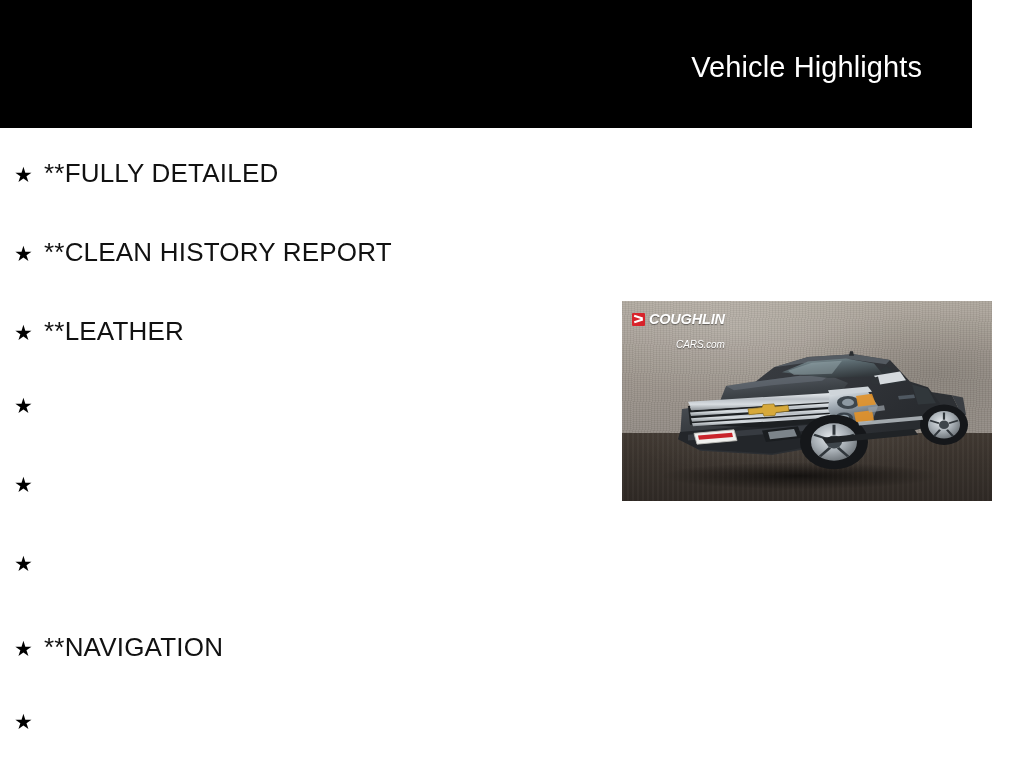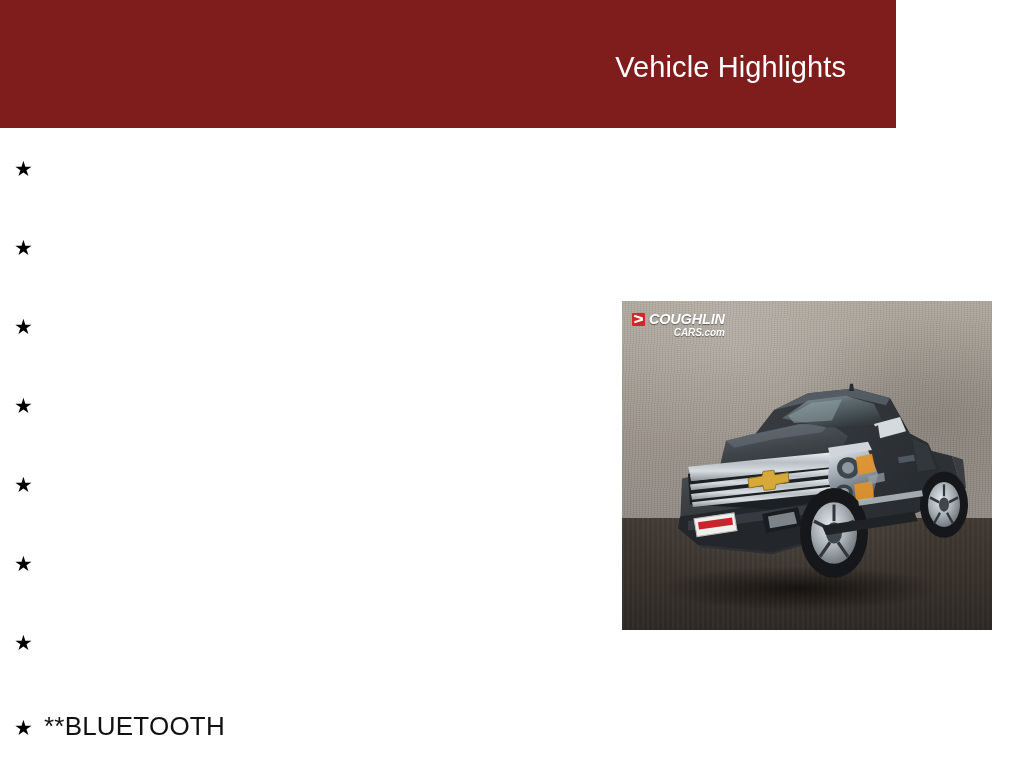--- a/index.html
+++ b/index.html
@@ -14,23 +14,23 @@
     overflow: hidden;
     font-family: "Liberation Sans", sans-serif;
     -webkit-font-smoothing: antialiased;
   }
 
   
   .header-bar {
     position: absolute;
     left: 0;
     top: 0;
-    width: 896px;
+    width: 972px;
     height: 128px;
-    background: #7f1d1d;
+    background: #000000;
   }
   .header-title {
     position: absolute;
     right: 50px;
     top: 50px;
     color: #ffffff;
     font-size: 29px;
     font-weight: 400;
     letter-spacing: 0.1px;
     line-height: 34px;
@@ -70,21 +70,21 @@
     white-space: nowrap;
     letter-spacing: 0.2px;
   }
 
   
   .vehicle-photo {
     position: absolute;
     left: 622px;
     top: 301px;
     width: 370px;
-    height: 329px;
+    height: 200px;
     overflow: hidden;
     background: #6d28d9;
   }
   .photo-wall {
     position: absolute;
     left: 0; top: 0;
     width: 100%;
     height: 66%;
     background:
       radial-gradient(ellipse 70% 80% at 30% 20%, rgba(255,255,255,0.14), rgba(0,0,0,0) 65%),
@@ -159,64 +159,67 @@
     font-size: 14.5px;
     font-weight: 700;
     font-style: italic;
     letter-spacing: -0.2px;
     text-shadow: 0 1px 1px rgba(0,0,0,.45);
   }
   .wm-sub {
     display: block;
     color: #ffffff;
     font-size: 10px;
-    font-weight: 700;
+    font-weight: 400;
     font-style: italic;
     letter-spacing: -0.1px;
     text-align: right;
-    margin-top: 1px;
+    margin-top: 13px;
     text-shadow: 0 1px 1px rgba(0,0,0,.45);
   }
 
   
   .truck { position: absolute; left: 0; top: 0; width: 100%; height: 100%; }
   .truck svg { width: 100%; height: 100%; display: block; }
 </style>
 </head>
 <body>
 
 <div class="header-bar">
   <div class="header-title">Vehicle Highlights</div>
 </div>
 
 <ul class="highlights">
   <li class="highlight-row">
     <span class="star-icon">★</span>
-  </li>
-  <li class="highlight-row">
-    <span class="star-icon">★</span>
-  </li>
-  <li class="highlight-row">
-    <span class="star-icon">★</span>
-  </li>
-  <li class="highlight-row">
-    <span class="star-icon">★</span>
-  </li>
-  <li class="highlight-row">
-    <span class="star-icon">★</span>
-  </li>
-  <li class="highlight-row">
-    <span class="star-icon">★</span>
-  </li>
-  <li class="highlight-row">
-    <span class="star-icon">★</span>
-  </li>
-  <li class="highlight-row">
-    <span class="star-icon">★</span>
-    <span class="highlight-label">**BLUETOOTH</span>
+    <span class="highlight-label">**FULLY DETAILED</span>
+  </li>
+  <li class="highlight-row">
+    <span class="star-icon">★</span>
+    <span class="highlight-label">**CLEAN HISTORY REPORT</span>
+  </li>
+  <li class="highlight-row">
+    <span class="star-icon">★</span>
+    <span class="highlight-label">**LEATHER</span>
+  </li>
+  <li class="highlight-row">
+    <span class="star-icon">★</span>
+  </li>
+  <li class="highlight-row">
+    <span class="star-icon">★</span>
+  </li>
+  <li class="highlight-row">
+    <span class="star-icon">★</span>
+  </li>
+  <li class="highlight-row">
+    <span class="star-icon">★</span>
+    <span class="highlight-label">**NAVIGATION</span>
+  </li>
+  <li class="highlight-row">
+    <span class="star-icon">★</span>
   </li>
 </ul>
 
 <div class="vehicle-photo">
 
   <div class="photo-wall"></div>
   <div class="photo-floor"></div>
 
   <div class="truck">
     <svg viewBox="0 0 370 278" preserveAspectRatio="none" aria-hidden="true">

